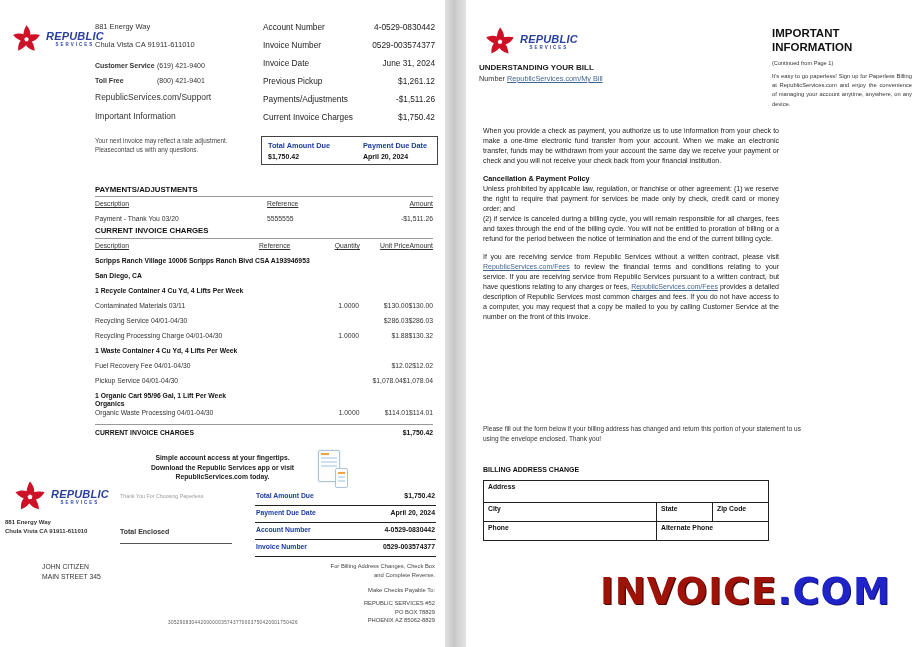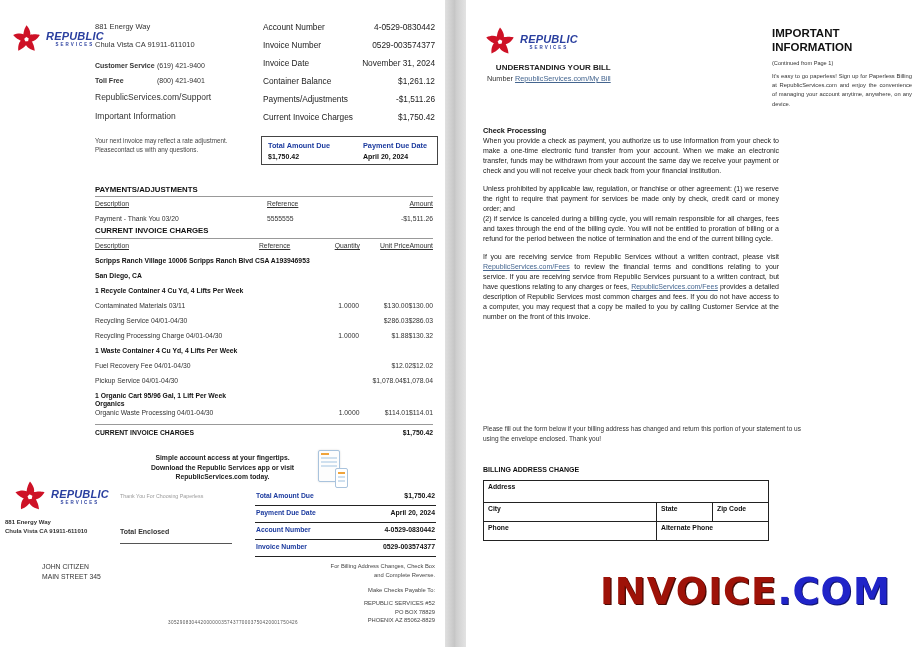--- a/index.html
+++ b/index.html
@@ -145,24 +145,24 @@
       <div class="summary-row">
         <span class="s-lbl">Account Number</span>
         <span class="s-val">4-0529-0830442</span>
       </div>
       <div class="summary-row">
         <span class="s-lbl">Invoice Number</span>
         <span class="s-val">0529-003574377</span>
       </div>
       <div class="summary-row">
         <span class="s-lbl">Invoice Date</span>
-        <span class="s-val">November 31, 2024</span>
-      </div>
-      <div class="summary-row">
-        <span class="s-lbl">Container Balance</span>
+        <span class="s-val">June 31, 2024</span>
+      </div>
+      <div class="summary-row">
+        <span class="s-lbl">Previous Pickup</span>
         <span class="s-val">$1,261.12</span>
       </div>
       <div class="summary-row">
         <span class="s-lbl">Payments/Adjustments</span>
         <span class="s-val">-$1,511.26</span>
       </div>
       <div class="summary-row">
         <span class="s-lbl">Current Invoice Charges</span>
         <span class="s-val">$1,750.42</span>
       </div>
@@ -362,37 +362,37 @@
           <path d="M0,-17 C5,-11 6,-6 3,-1 L-4,-5 C-3,-10 -3,-12 0,-17 Z" transform="rotate(216)"></path>
           <path d="M0,-17 C5,-11 6,-6 3,-1 L-4,-5 C-3,-10 -3,-12 0,-17 Z" transform="rotate(288)"></path>
         </g>
       </svg>
       <div class="logo-text" style="margin-top:10px;">
         <div class="logo-name">REPUBLIC</div>
         <div class="logo-sub">SERVICES</div>
       </div>
     </div>
 
-    <div class="abs" style="left:21px; top:63px;text-align:right;">
+    <div class="abs" style="left:13px; top:63px;">
       <div class="uyb-title">UNDERSTANDING YOUR BILL</div>
       <div class="uyb-visit">
         <span>Number </span><span class="doclink">RepublicServices.com/My Bill</span>
       </div>
     </div>
 
     <div class="abs imp-col" style="left:306px; top:26px;">
       <div class="imp-title">IMPORTANT INFORMATION</div>
       <div class="imp-cont">(Continued from Page 1)</div>
       <div class="imp-body">It's easy to go paperless! Sign up for Paperless Billing at RepublicServices.com and enjoy the convenience of managing your account anytime, anywhere, on any device.</div>
     </div>
 
     <div class="abs para-col" style="left:17px; top:126px;">
-      <div class="p2-h">Check Processing</div>
       <div class="p2-p">When you provide a check as payment, you authorize us to use information from your check to make a one-time electronic fund transfer from your account. When we make an electronic transfer, funds may be withdrawn from your account the same day we receive your payment or check and you will not receive your check back from your financial institution.</div>
 
+      <div class="p2-h">Cancellation &amp; Payment Policy</div>
       <div class="p2-p" style="margin-bottom:0;">Unless prohibited by applicable law, regulation, or franchise or other agreement: (1) we reserve the right to require that payment for services be made only by check, credit card or money order; and</div>
       <div class="p2-p">(2) if service is canceled during a billing cycle, you will remain responsible for all charges, fees and taxes through the end of the billing cycle. You will not be entitled to proration of billing or a refund for the period between the notice of termination and the end of the current billing cycle.</div>
 
       <div class="p2-p">
         <span>If you are receiving service from Republic Services without a written contract, please visit </span><span class="doclink">RepublicServices.com/Fees</span><span> to review the financial terms and conditions relating to your service. If you are receiving service from Republic Services pursuant to a written contract, but have questions relating to any charges or fees, </span><span class="doclink">RepublicServices.com/Fees</span><span> provides a detailed description of Republic Services most common charges and fees. If you do not have access to a computer, you may request that a copy be mailed to you by calling Customer Service at the number on the front of this invoice.</span>
       </div>
     </div>
 
     <div class="abs please-note" style="left:17px; top:424px;">Please fill out the form below if your billing address has changed and return this portion of your statement  to us using the envelope enclosed. Thank you!</div>
 

